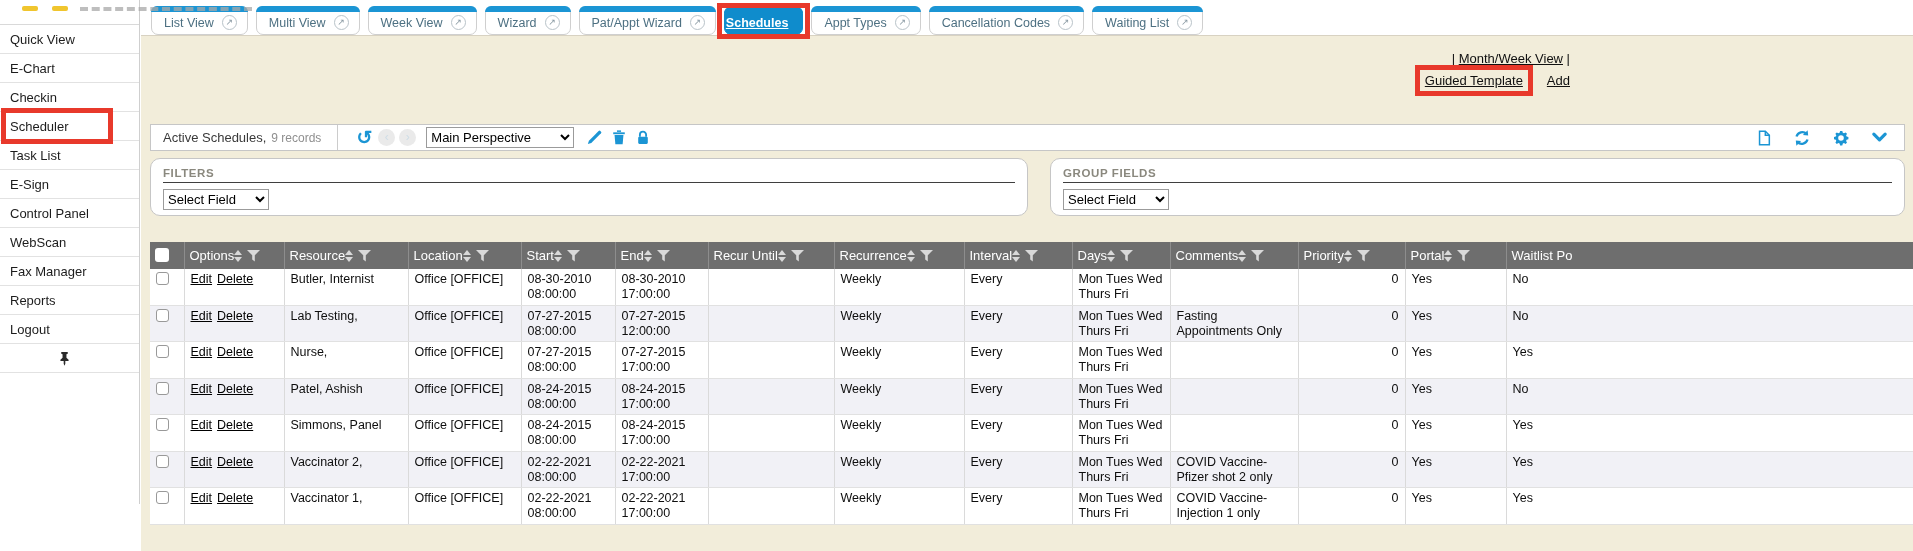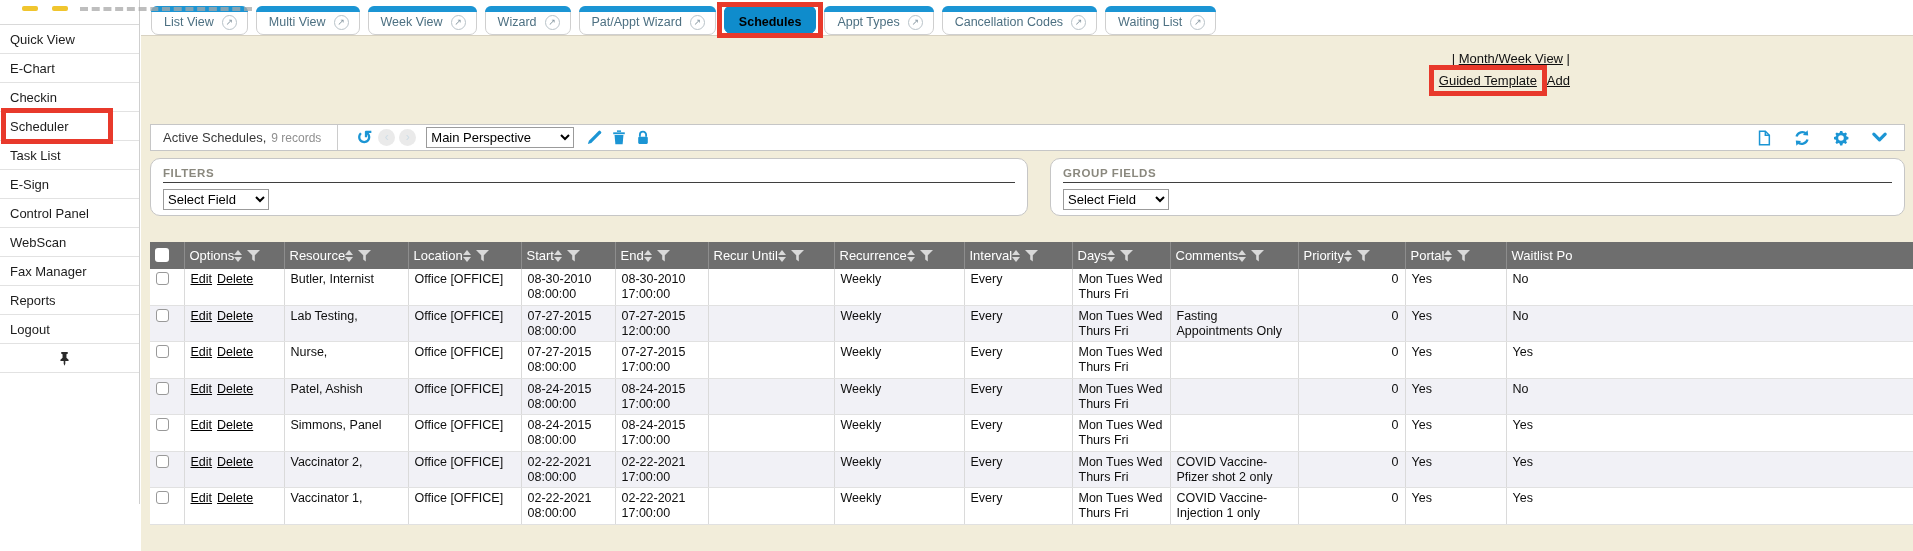--- a/index.html
+++ b/index.html
@@ -22,40 +22,40 @@
   .annot-frame{position:absolute; border:5px solid var(--annotation); pointer-events:none; z-index:6;}
   .sidebar-frame{left:1px; right:26px; top:-4px; bottom:-4px;}
 
   
   .logo-cut{position:absolute; left:22px; top:3px; width:230px; height:14px; z-index:7;}
   .logo-bar{position:absolute; top:3px; height:5px; border-radius:2px; background:#f0c52e;}
   .logo-dash{position:absolute; top:4px; left:58px; right:0; border-top:4px dashed #a9a9a9; opacity:.75;}
 
   
   .main{position:absolute; left:141px; top:0; right:0; height:551px;}
-  .tab-bar{height:36px; background:#fff; display:flex; align-items:center; gap:8px;
+  .tab-bar{height:36px; background:#fff; display:flex; align-items:flex-end; gap:8px;
            padding:5px 0 0 10px; border-bottom:1px solid #d8d2c2;}
   .tab{position:relative; border:1px solid #cfcfcf; border-radius:7px; overflow:visible;
        background:#fff; cursor:pointer; flex:0 0 auto;}
   .tab-top{height:6px; background:var(--accent); border-radius:6px 6px 0 0; margin:-1px -1px 0 -1px;}
   .tab-body{display:flex; align-items:center; gap:8px; padding:3px 10px 4px 12px;
             font-size:12.5px; color:#4d7082;}
   .ext-icon{width:15px; height:15px; border:1px solid #b9c3c9; border-radius:50%; color:#8a9aa3;
             font-size:9px; line-height:13px; text-align:center; display:inline-block;}
   .tab.sel{background:var(--tab-selected-bg); border-color:var(--tab-selected-bg);}
   .tab.sel .tab-top{background:var(--tab-selected-bg);}
-  .tab.sel .tab-body{color:#000000; font-weight:bold; padding:3px 14px 4px 14px;}
+  .tab.sel .tab-body{color:#ffffff; font-weight:bold; padding:3px 14px 4px 1px;text-decoration:underline;}
   .tab-frame{inset:-5px -8px;}
 
   
   .content{position:relative; height:515px; background:var(--content-bg); overflow:hidden;}
   .header-links{position:absolute; top:13px; right:343px; text-align:right; font-size:13px;
                 color:#101010; line-height:19px; z-index:2;}
   .header-links a{color:#101010; text-decoration:underline; cursor:pointer;}
-  .hl-line2{display:flex; align-items:center; justify-content:flex-end; gap:8px; margin-top:3px;}
+  .hl-line2{display:flex; align-items:center; justify-content:flex-end; gap:22px; margin-top:3px;}
   .gt-wrap{position:relative; display:inline-block; padding:0 2px;}
   .gt-frame{inset:-6px -8px;}
 
   .toolbar{margin:88px 8px 0 9px; height:27px; background:#fff; border:1px solid #c6c6c6;
            display:flex; align-items:center; font-size:13px;}
   .tb-title{font-weight:normal; color:#3a3a3a; margin-left:12px;}
   .tb-records{color:#8f8f8f; font-size:12px; margin-left:5px;}
   .vdiv{width:1px; align-self:stretch; background:#cccccc; margin:0 14px 0 16px;}
   .icon-btn{color:var(--accent); display:inline-flex; align-items:center; cursor:pointer; margin:0 4px;}
   .undo-glyph{font-size:19px; font-weight:bold; line-height:16px;}

